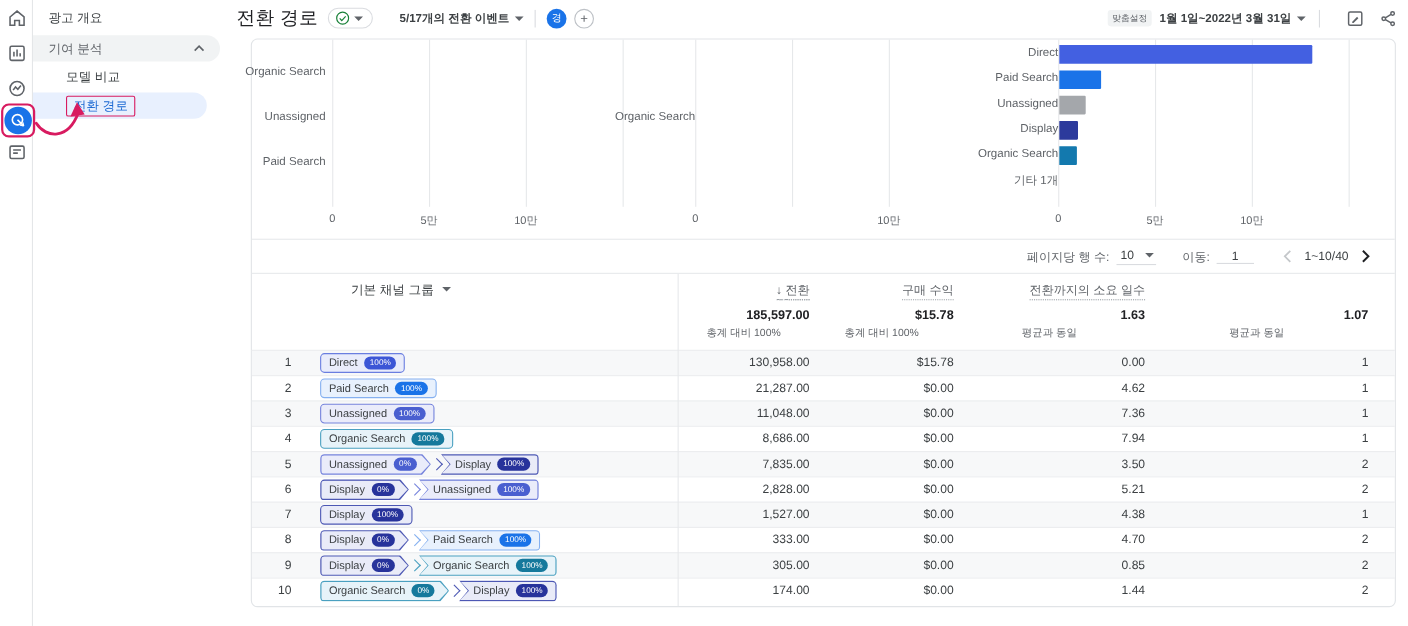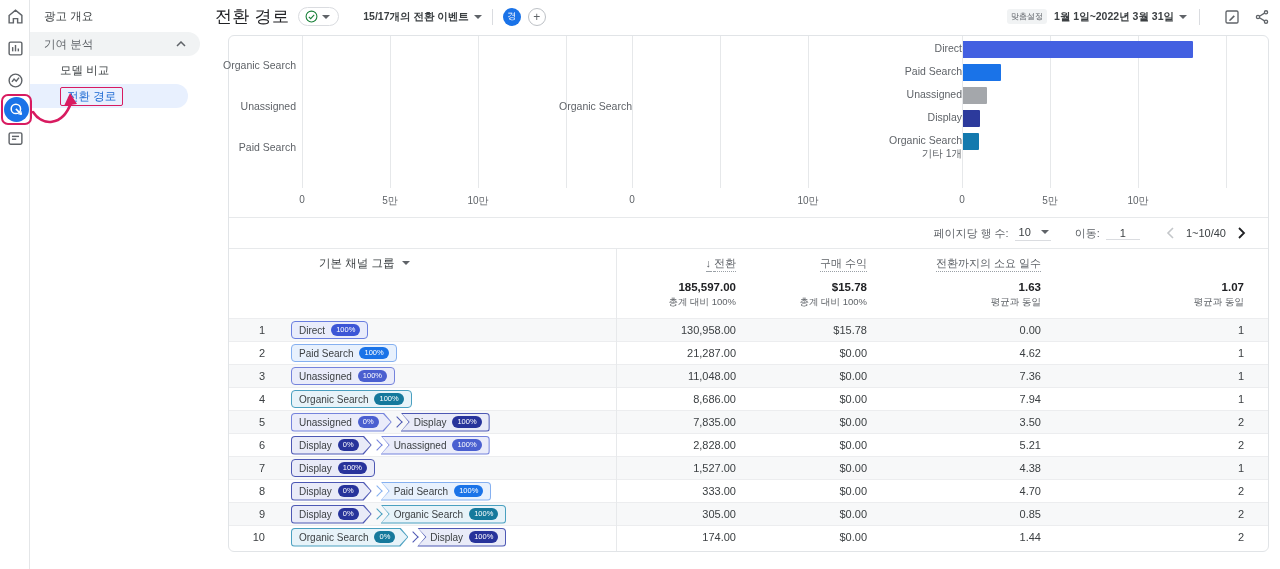--- a/index.html
+++ b/index.html
@@ -65,21 +65,21 @@
   .vdiv { position:absolute; left:387px; top:0; width:1px; height:302px; background:#e7e9eb; }
   .trow { display:grid; grid-template-columns:38px 337px 120px 131px 174px 203px; padding:0 26px 0 12px; align-items:center; }
   .th { height:28px; }
   .th .dim { font-size:11.5px; color:#3c4043; display:flex; align-items:center; gap:8px; padding-left:40px; cursor:pointer; }
   .th .mh { font-size:11px; color:#5f6368; text-align:right; cursor:pointer; }
   .th .mh span { border-bottom:1px dotted #9aa0a6; padding-bottom:2px; white-space:nowrap; }
   .sort-arrow { color:#5f6368; margin-right:3px; }
   .totals { height:41px; align-items:start; padding-top:4px; }
   .tot { text-align:right; }
   .tot .v { font-size:11.5px; font-weight:bold; color:#202124; }
-  .tot .s { font-size:9.5px; color:#5f6368; margin-top:3px; }
+  .tot .s { font-size:9.5px; color:#5f6368; margin-top:3px;text-align:center; }
   .dr { height:23px; border-top:1px solid #ecedef; font-size:11px; color:#3c4043; }
   .dr:nth-child(odd) { background:#f7f8f9; }
   .dr .num { text-align:right; padding-right:14px; color:#3c4043; }
   .dr .met { text-align:right; }
   .pathcell { display:flex; align-items:center; padding-left:12px; }
 
   
   .chip { display:inline-flex; align-items:center; gap:6px; height:18px; border:1px solid var(--bd); background:var(--bg); border-radius:4px; padding:0 7px; }
   .chip .nm, .seg .nm { font-size:10px; color:#3c4043; white-space:nowrap; }
   .pct { background:var(--c); color:#fff; font-size:7.5px; font-weight:normal; padding:2px 5px; border-radius:8px; line-height:1; }
@@ -161,21 +161,21 @@
     <header class="hd">
       <span class="hd-title">전환 경로</span>
       <span class="hd-pill">
         <svg width="13" height="13" viewBox="0 0 24 24">
             <circle cx="12" cy="12" r="10" fill="none" stroke="#188038" stroke-width="2"></circle>
             <polyline points="7,12.5 10.5,16 17,9" fill="none" stroke="#188038" stroke-width="2"></polyline>
           </svg>
         <span class="caret"></span>
       </span>
       <span class="hd-events">
-        <span>15/17개의 전환 이벤트</span>
+        <span>5/17개의 전환 이벤트</span>
         <span class="caret"></span>
       </span>
       <span class="hd-sep"></span>
       <span class="avatar">경</span>
       <span class="plus-circle">+</span>
       <span class="hd-right">
         <span class="hd-custom">맞춤설정</span>
         <span class="hd-date">
           <span>1월 1일~2022년 3월 31일</span>
           <span class="caret"></span>
@@ -238,21 +238,21 @@
               <div class="bar" style="left:1px;top:97px;width:16px;background:#1379ae"></div>
               <div class="tick" style="left:0px">0</div>
               <div class="tick" style="left:88px">5만</div>
               <div class="tick" style="left:176px">10만</div>
             </div>
             <div class="cat" style="right:308px;top:6px">Direct</div>
             <div class="cat" style="right:308px;top:29px">Paid Search</div>
             <div class="cat" style="right:308px;top:52px">Unassigned</div>
             <div class="cat" style="right:308px;top:75px">Display</div>
             <div class="cat" style="right:308px;top:98px">Organic Search</div>
-            <div class="cat" style="right:308px;top:111px">기타 1개</div>
+            <div class="cat" style="right:308px;top:121px">기타 1개</div>
           </div>
         </div>
 
       <div class="pager">
         <span class="lbl">페이지당 행 수:</span>
         <span class="rpp">
           <span>10</span>
           <span class="caret"></span>
         </span>
         <span class="lbl">이동:</span>

